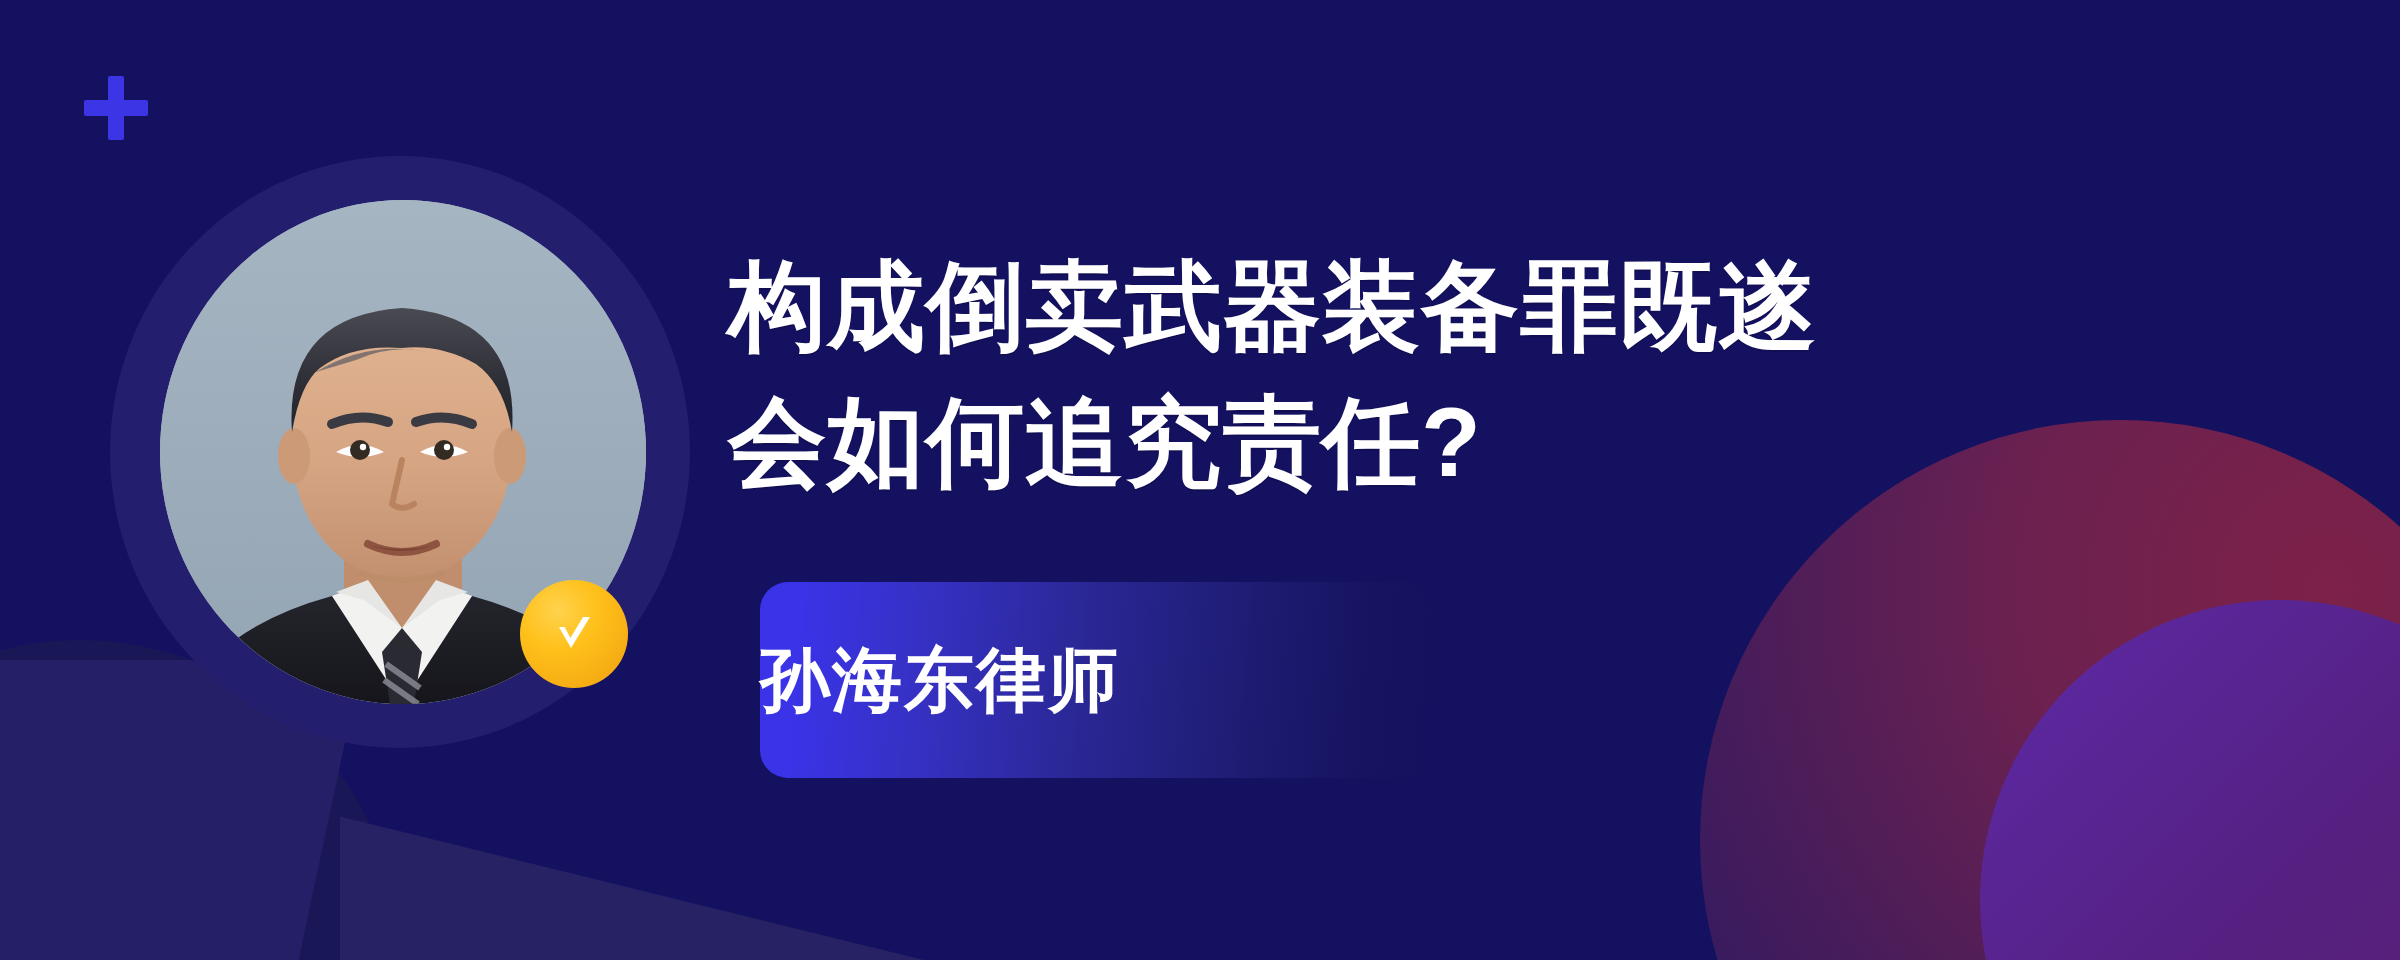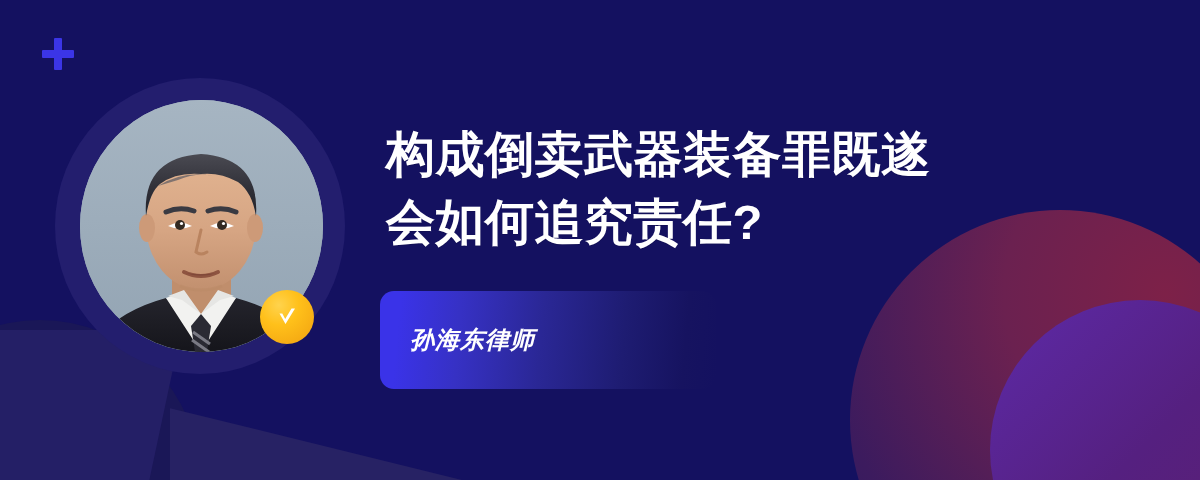--- a/index.html
+++ b/index.html
@@ -127,21 +127,21 @@
     background: radial-gradient(circle at 35% 28%, #ffd34d 0%, #ffc01a 38%, #f0a010 100%);
     display: flex;
     align-items: center;
     justify-content: center;
   }
   .verified-badge svg { display: block; }
 
   
   .content {
     position: absolute;
-    left: 386px;
+    left: 364px;
     top: 120px;
     width: 790px;
   }
   .headline {
     margin: 0;
     color: #ffffff;
     font-size: 49px;
     font-weight: 700;
     line-height: 68px;
     letter-spacing: 0.5px;
@@ -163,26 +163,24 @@
         #3631c4 24%,
         #2a2795 48%,
         #1e1c72 72%,
         #161360 90%,
         rgba(20,17,96,0) 100%);
     display: flex;
     align-items: center;
   }
   .name-text {
     color: #ffffff;
-    font-size: 24px;
+    font-size: 35px;
     font-weight: 700;
     letter-spacing: 1px;
-    margin-left: 30px;
     white-space: nowrap;
-    font-style: italic;
   }
 </style>
 </head>
 <body>
 
 <div id="banner">
 
   <div class="bg-layer">
     <div class="circle-faint-left"></div>
     <div class="tri-left"></div>

